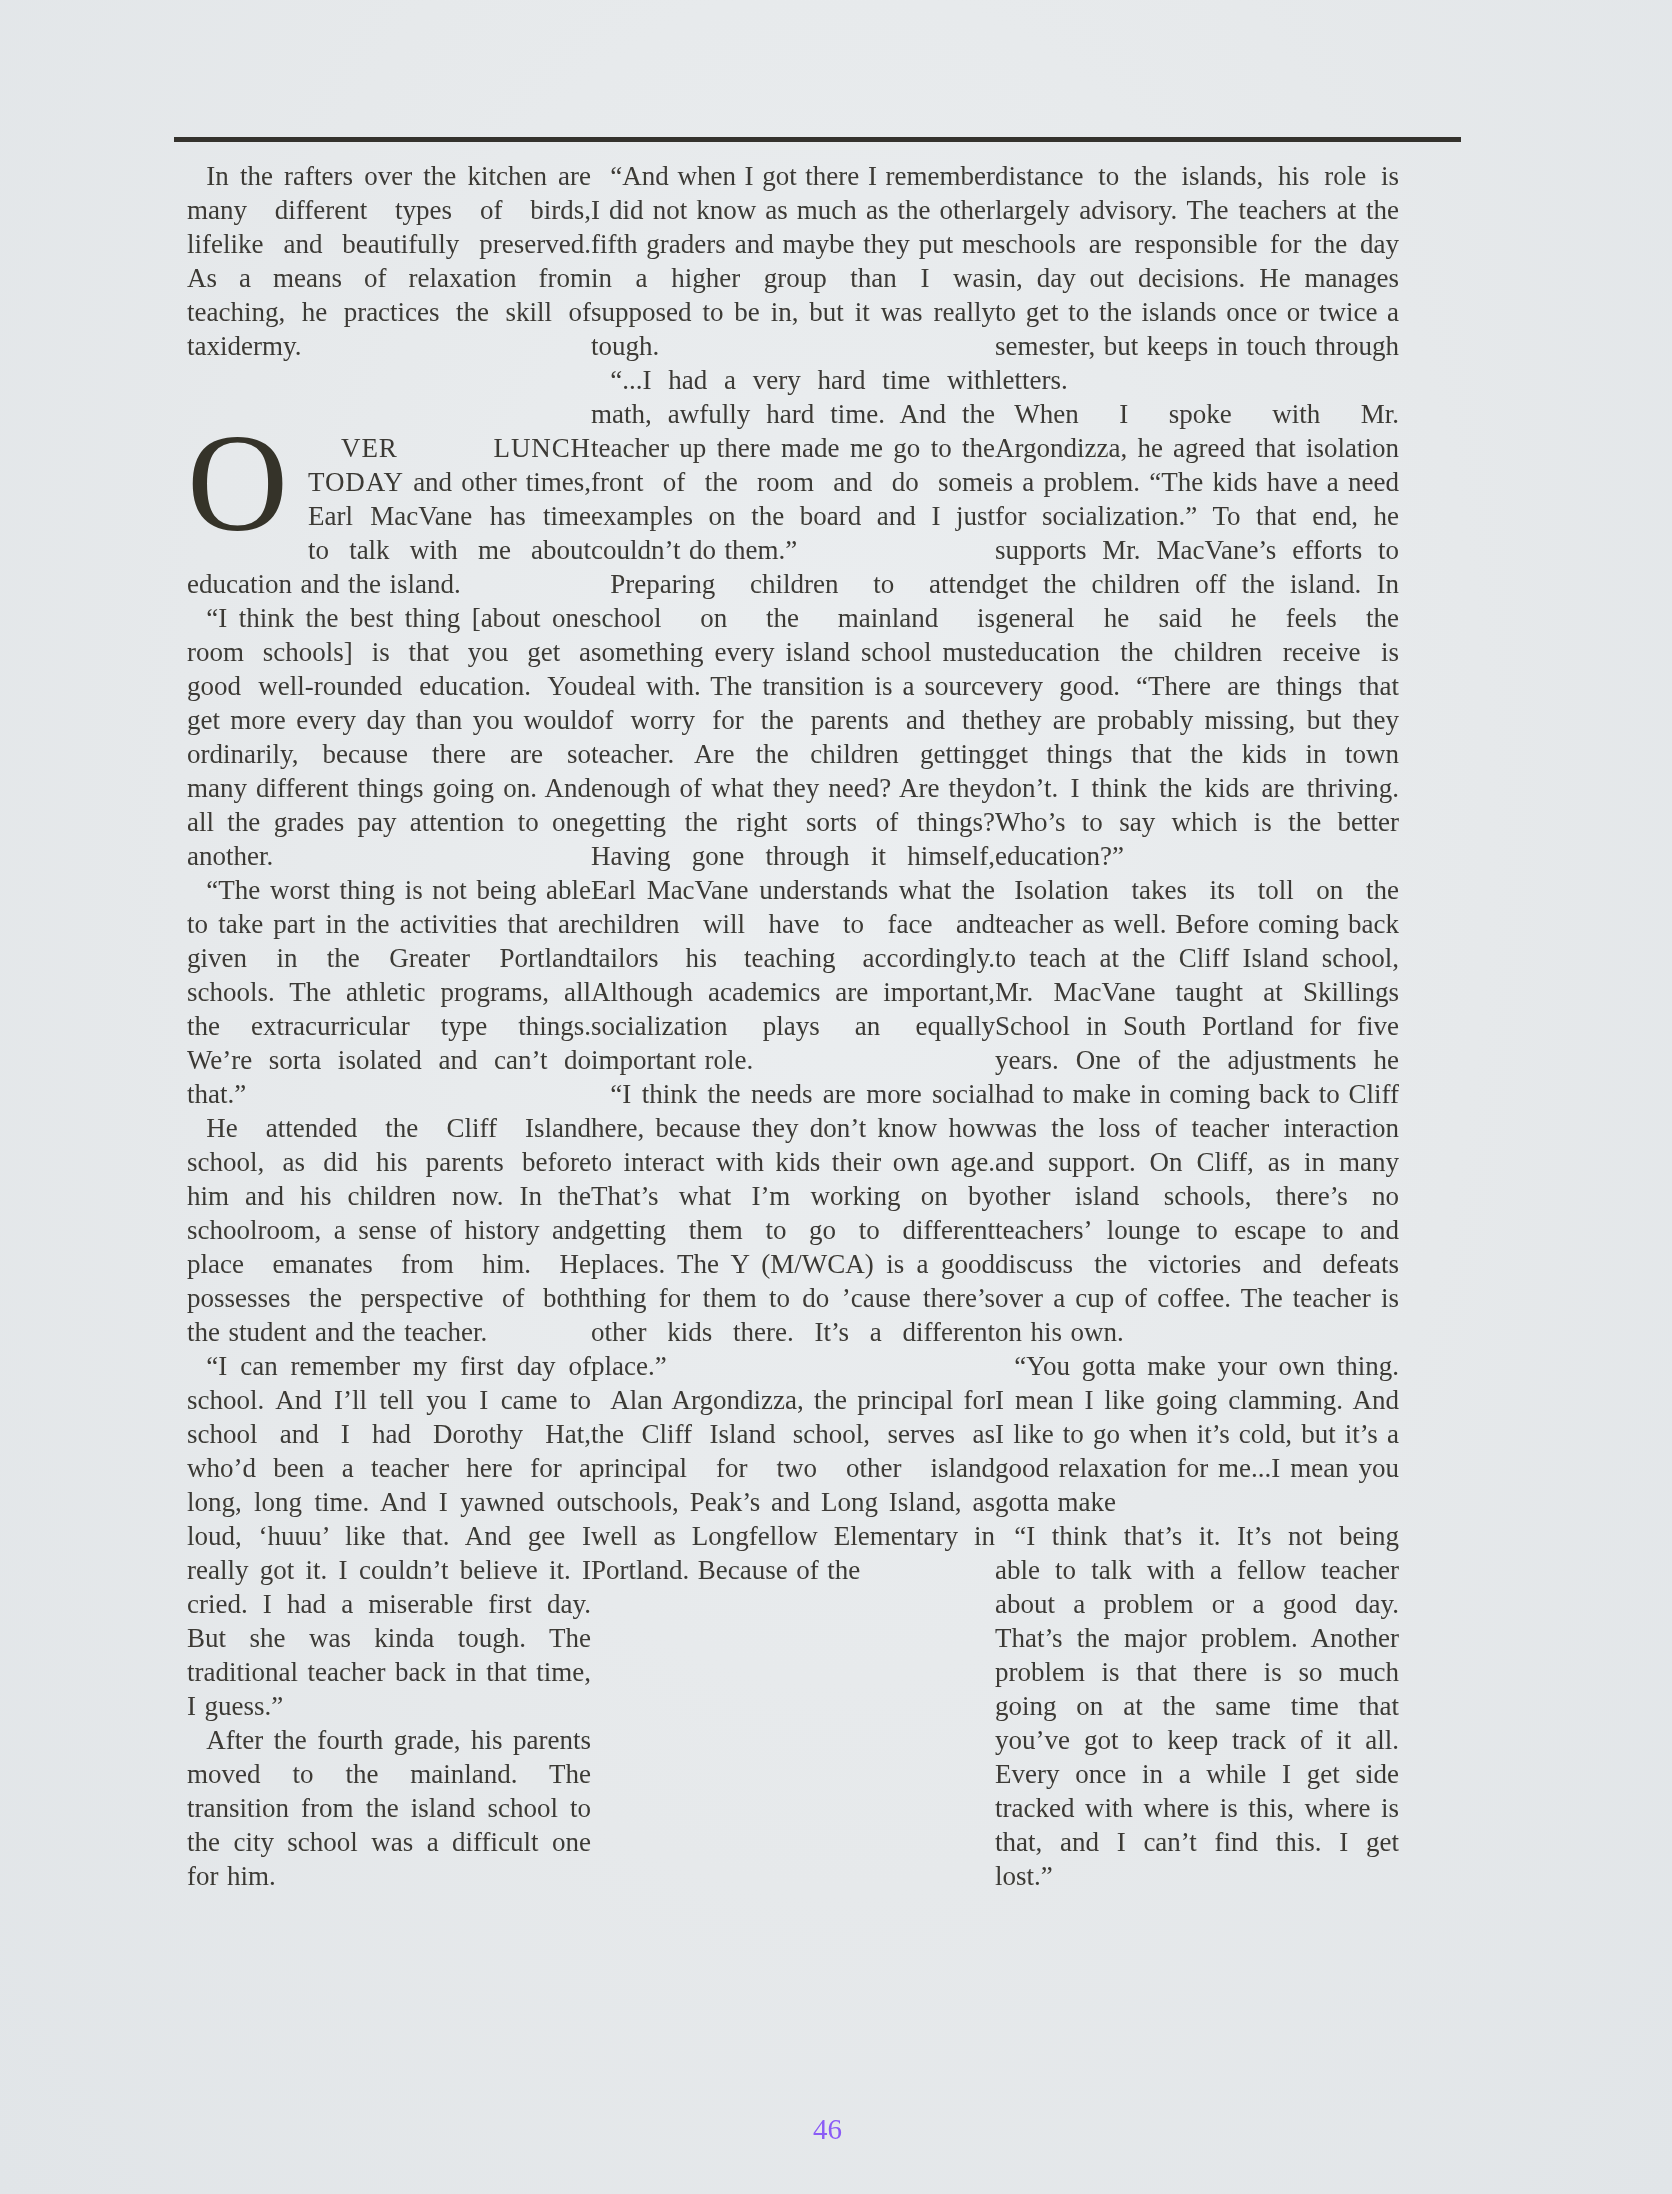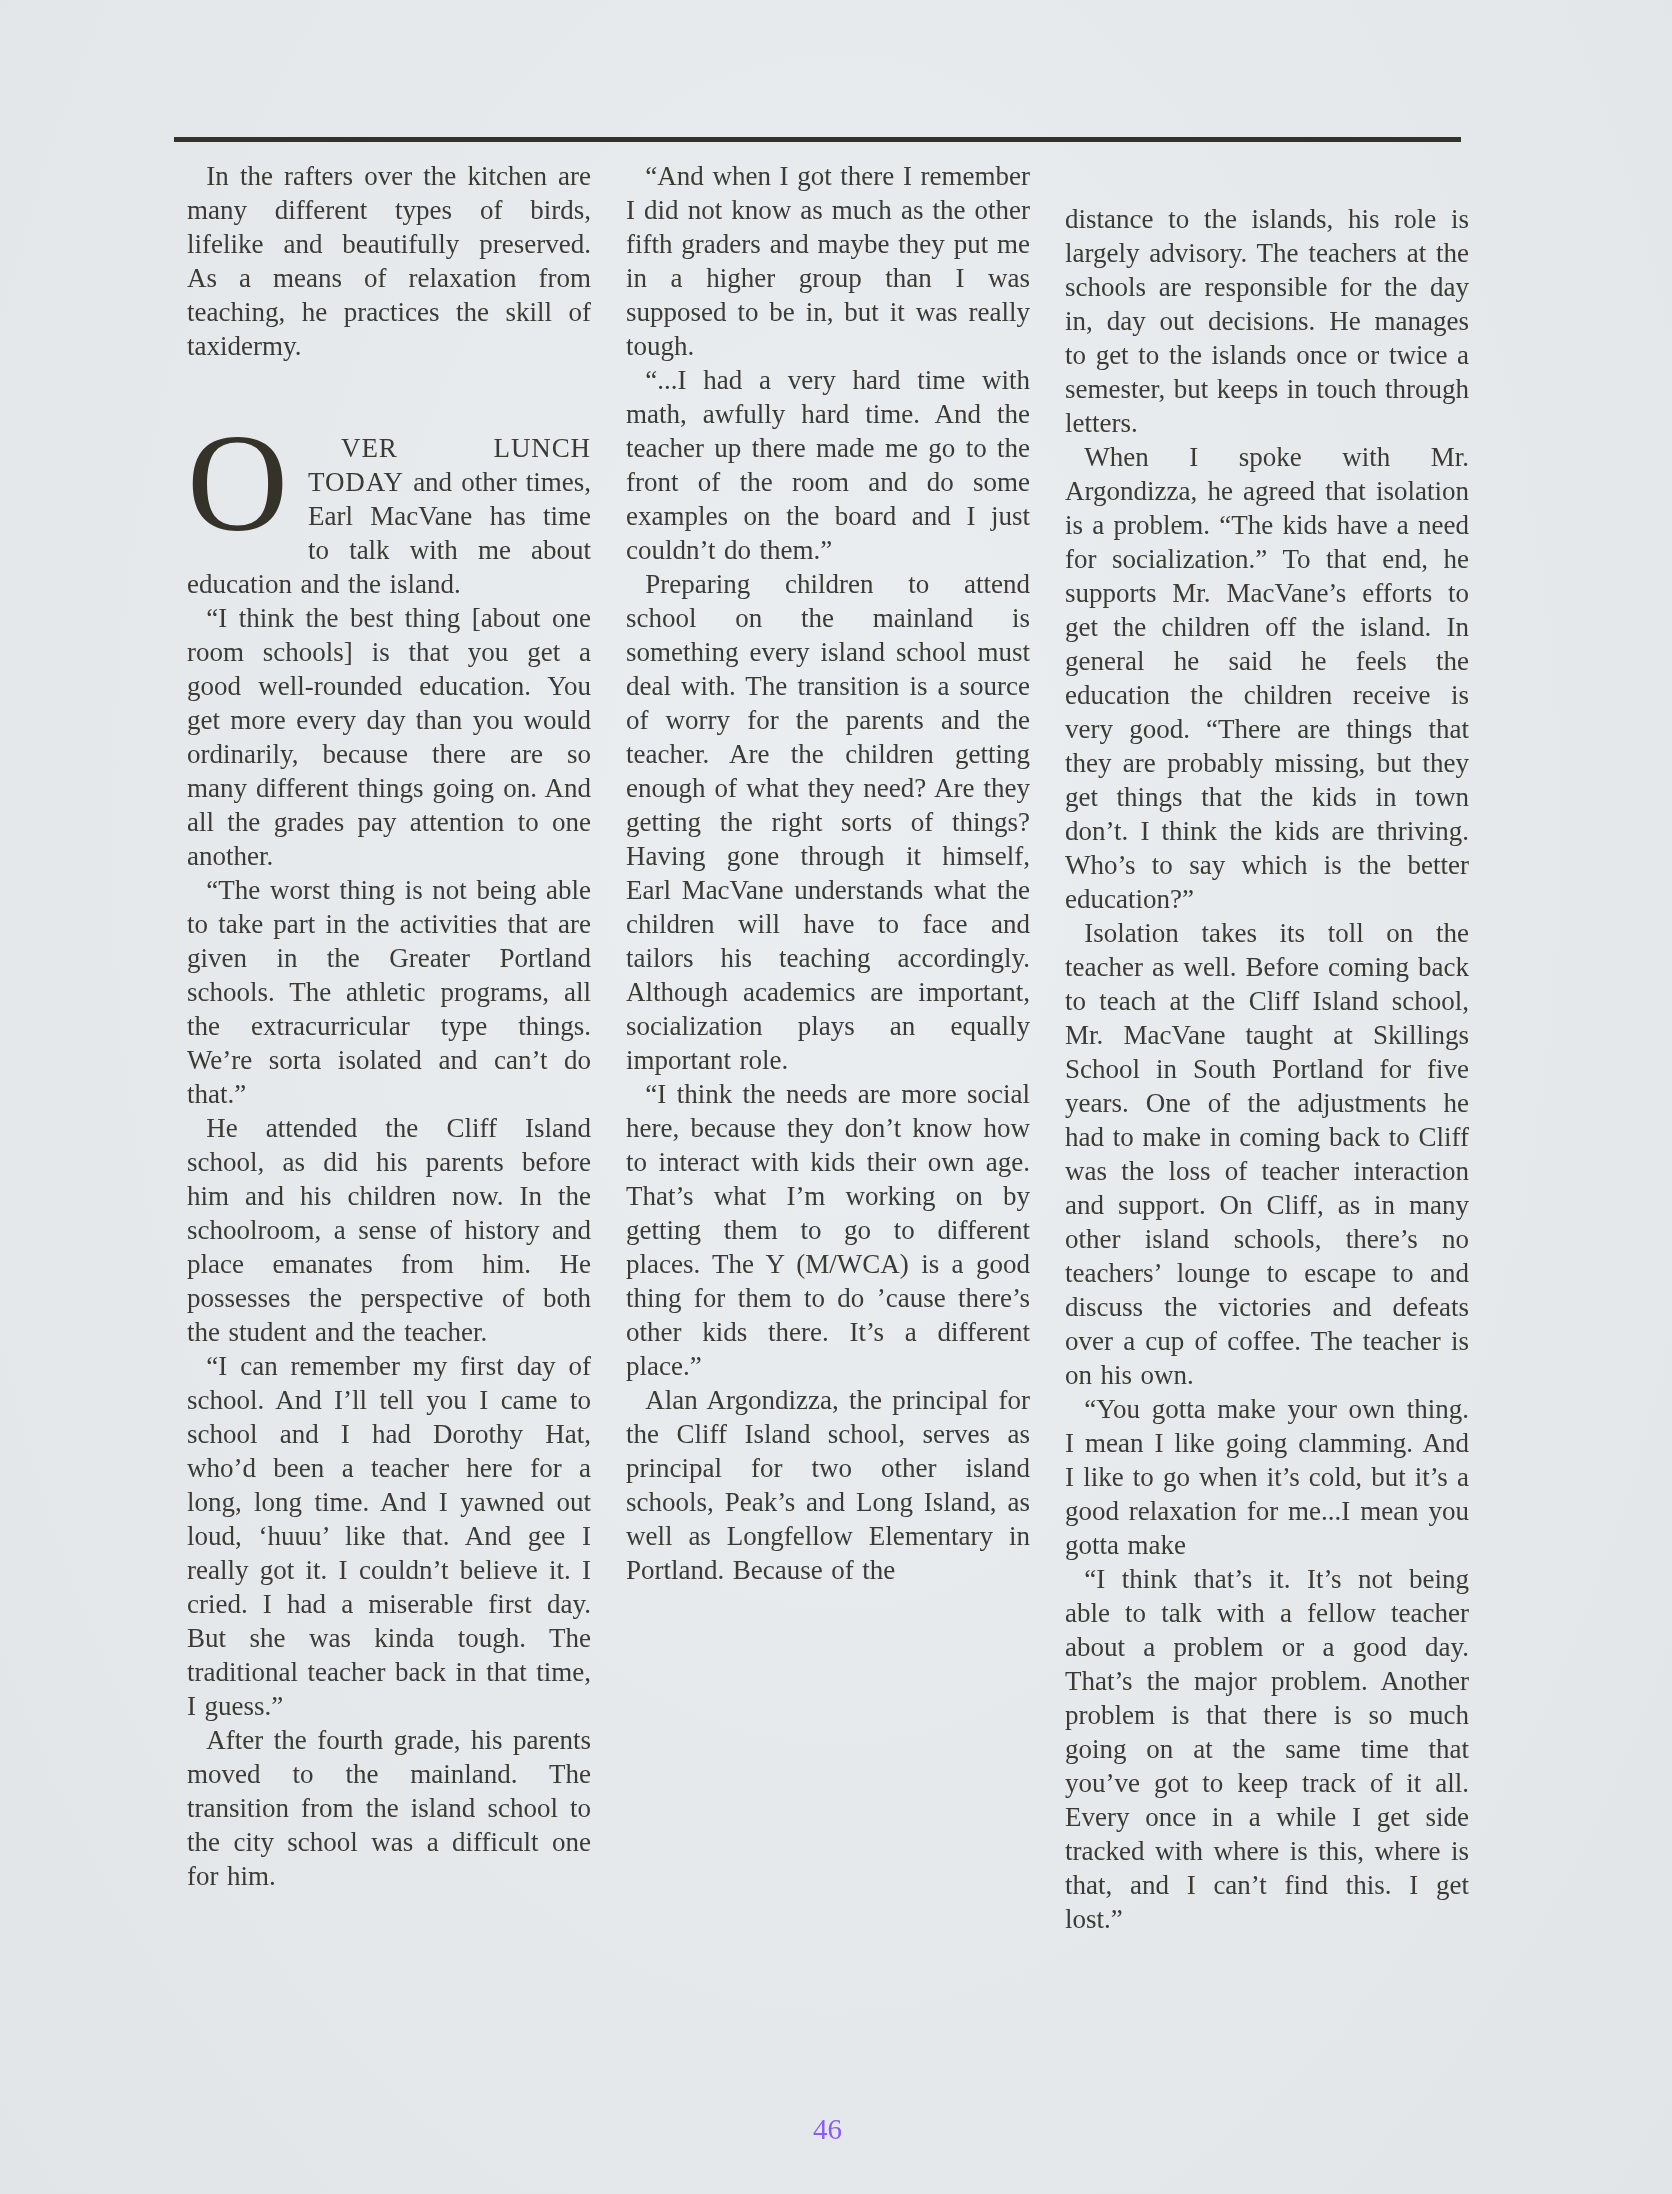--- a/index.html
+++ b/index.html
@@ -17,37 +17,36 @@
     position: absolute;
     left: 174px; top: 137px;
     width: 1287px; height: 4.8px;
     background: #34322d;
   }
   .columns {
     position: absolute;
     left: 187px; top: 159px;
     width: 1281px;
     display: flex;
-    gap: 35px;
   }
   .column {
     width: 404px;
     flex: 0 0 404px;
     font-size: 27px;
     line-height: 34px;
     text-align: justify;
     word-spacing: 1.8px;
     hyphens: auto;
     -webkit-hyphens: auto;
   }
   p.para {
     margin: 0;
     text-indent: 19.3px;
   }
-  p.para.noindent { text-indent: 0; margin-top: 43px; }
+  p.para.noindent { text-indent: 0; }
   p.dropcap-para {
     text-indent: 0;
     margin-top: 68px;
   }
   .dc {
     float: left;
     width: 113px;
     height: 103px;
     position: relative;
     margin-right: 8px;

